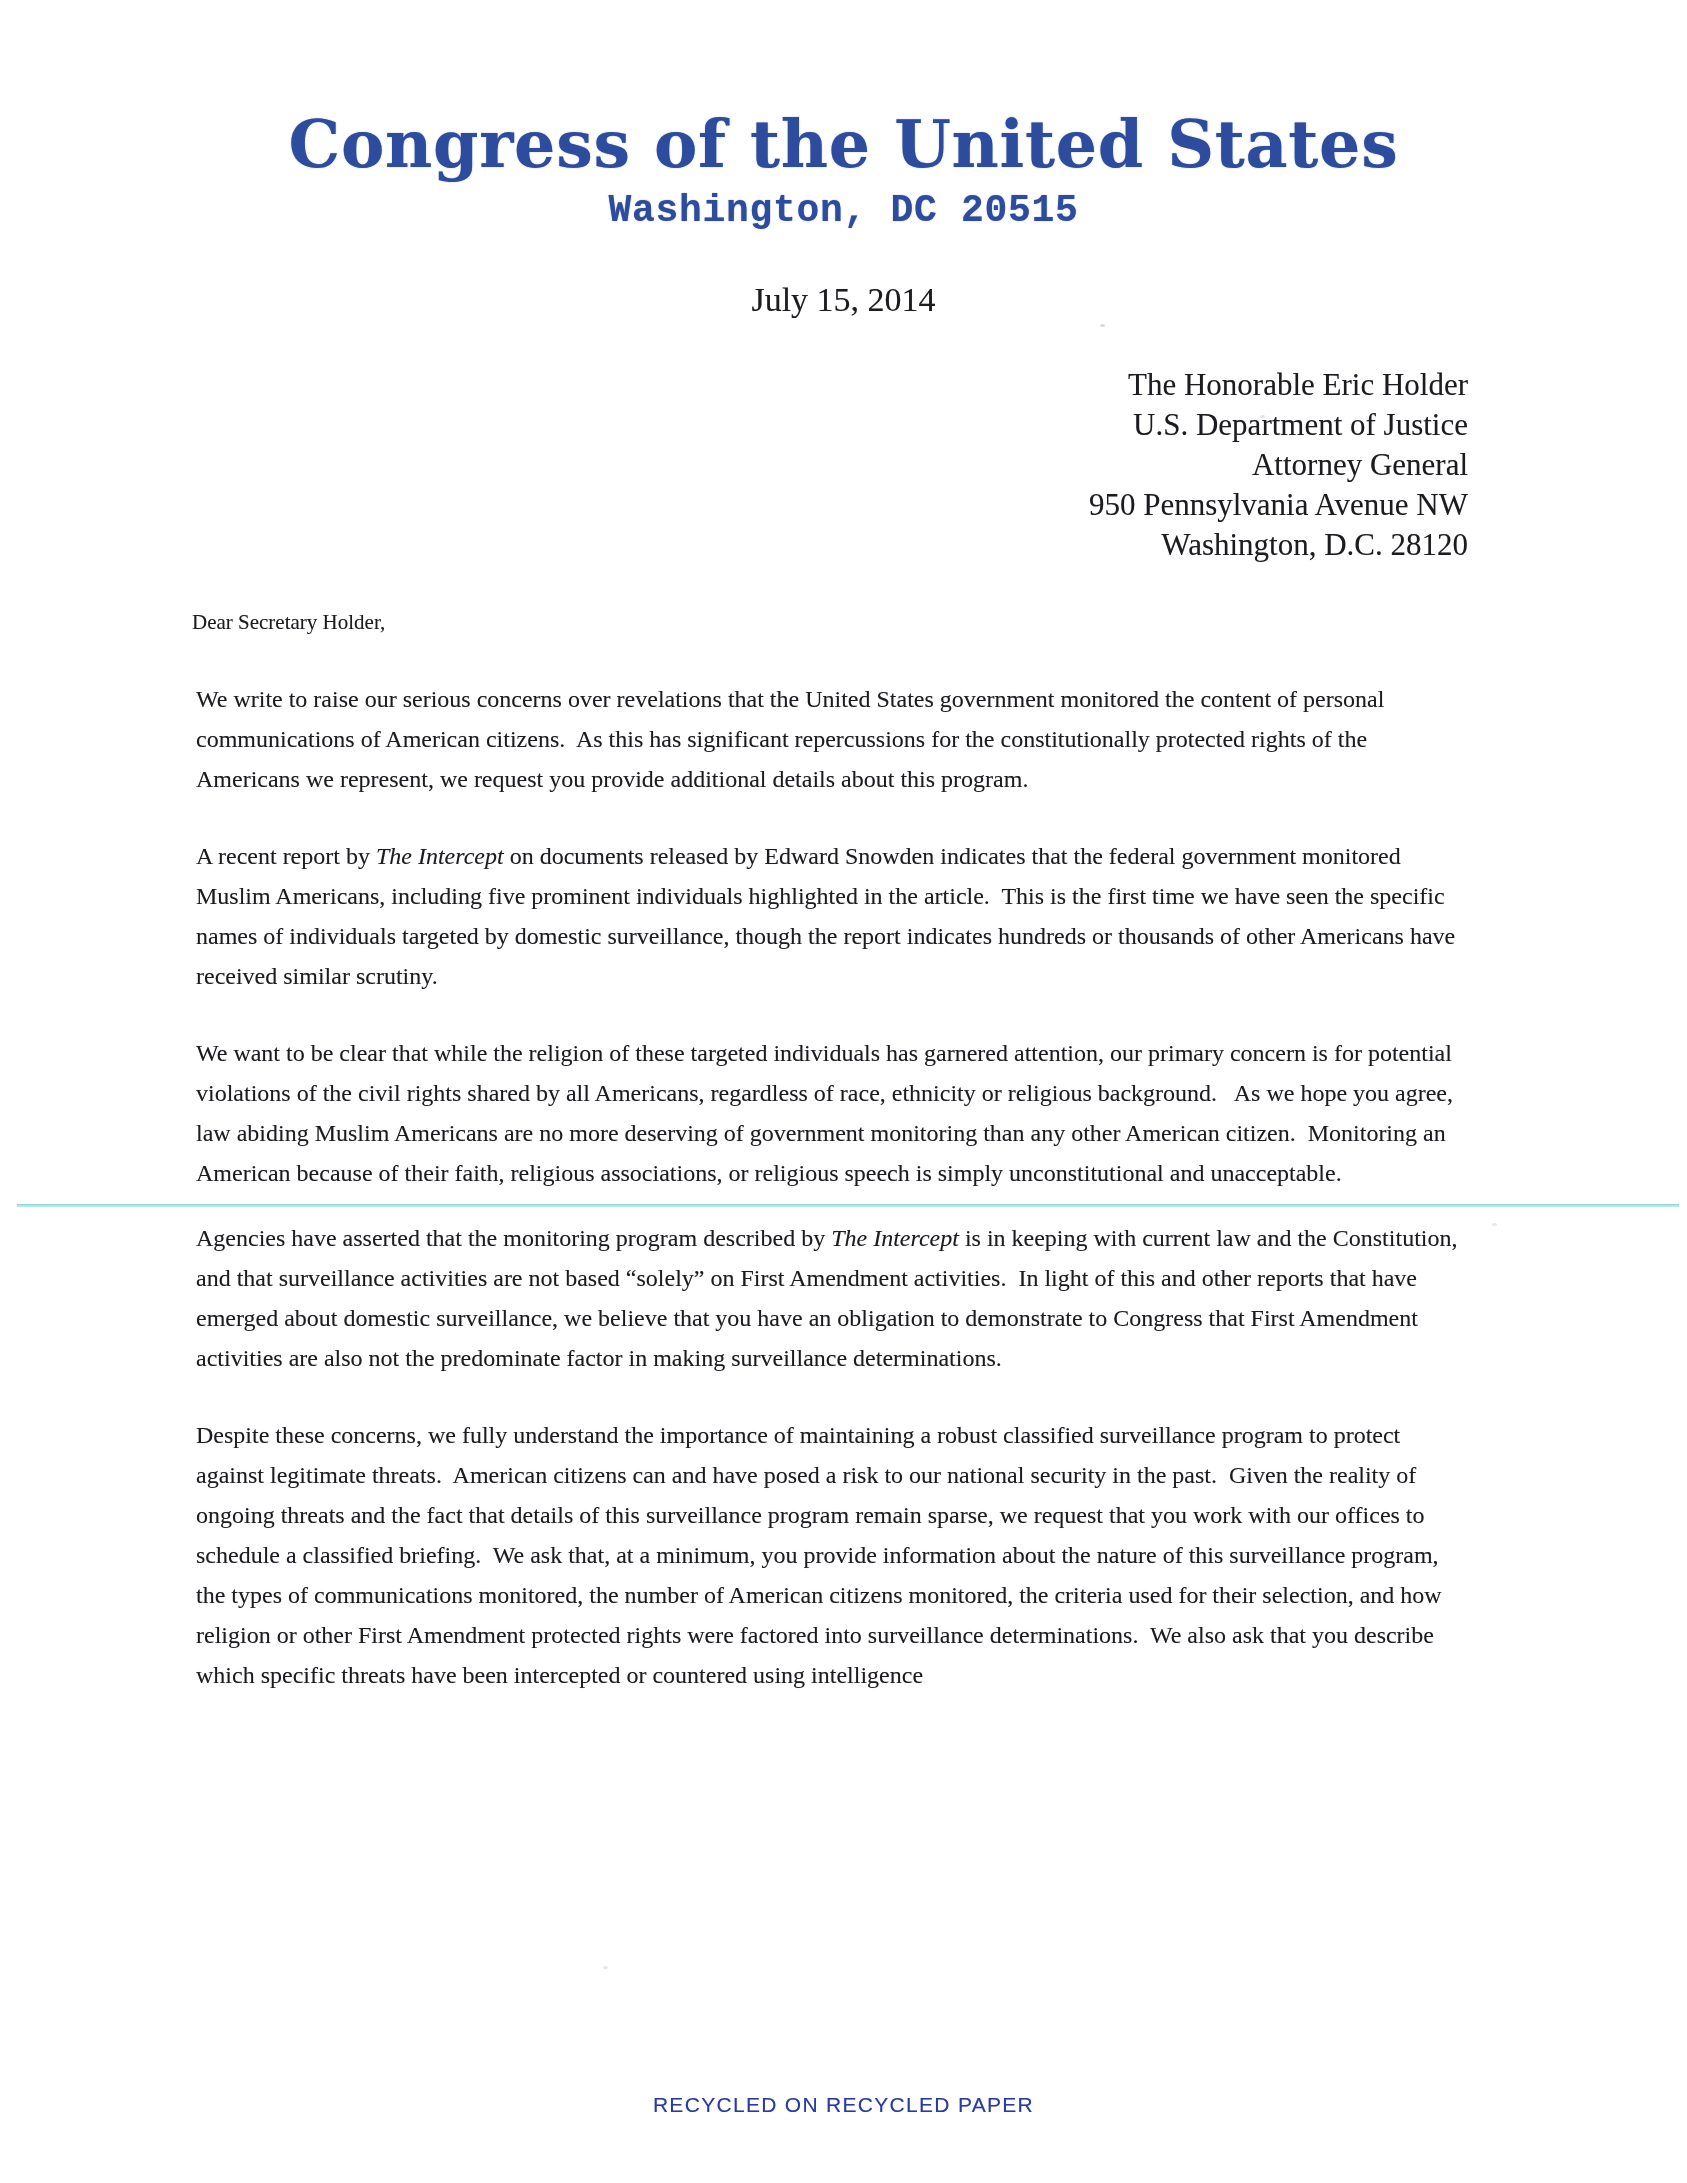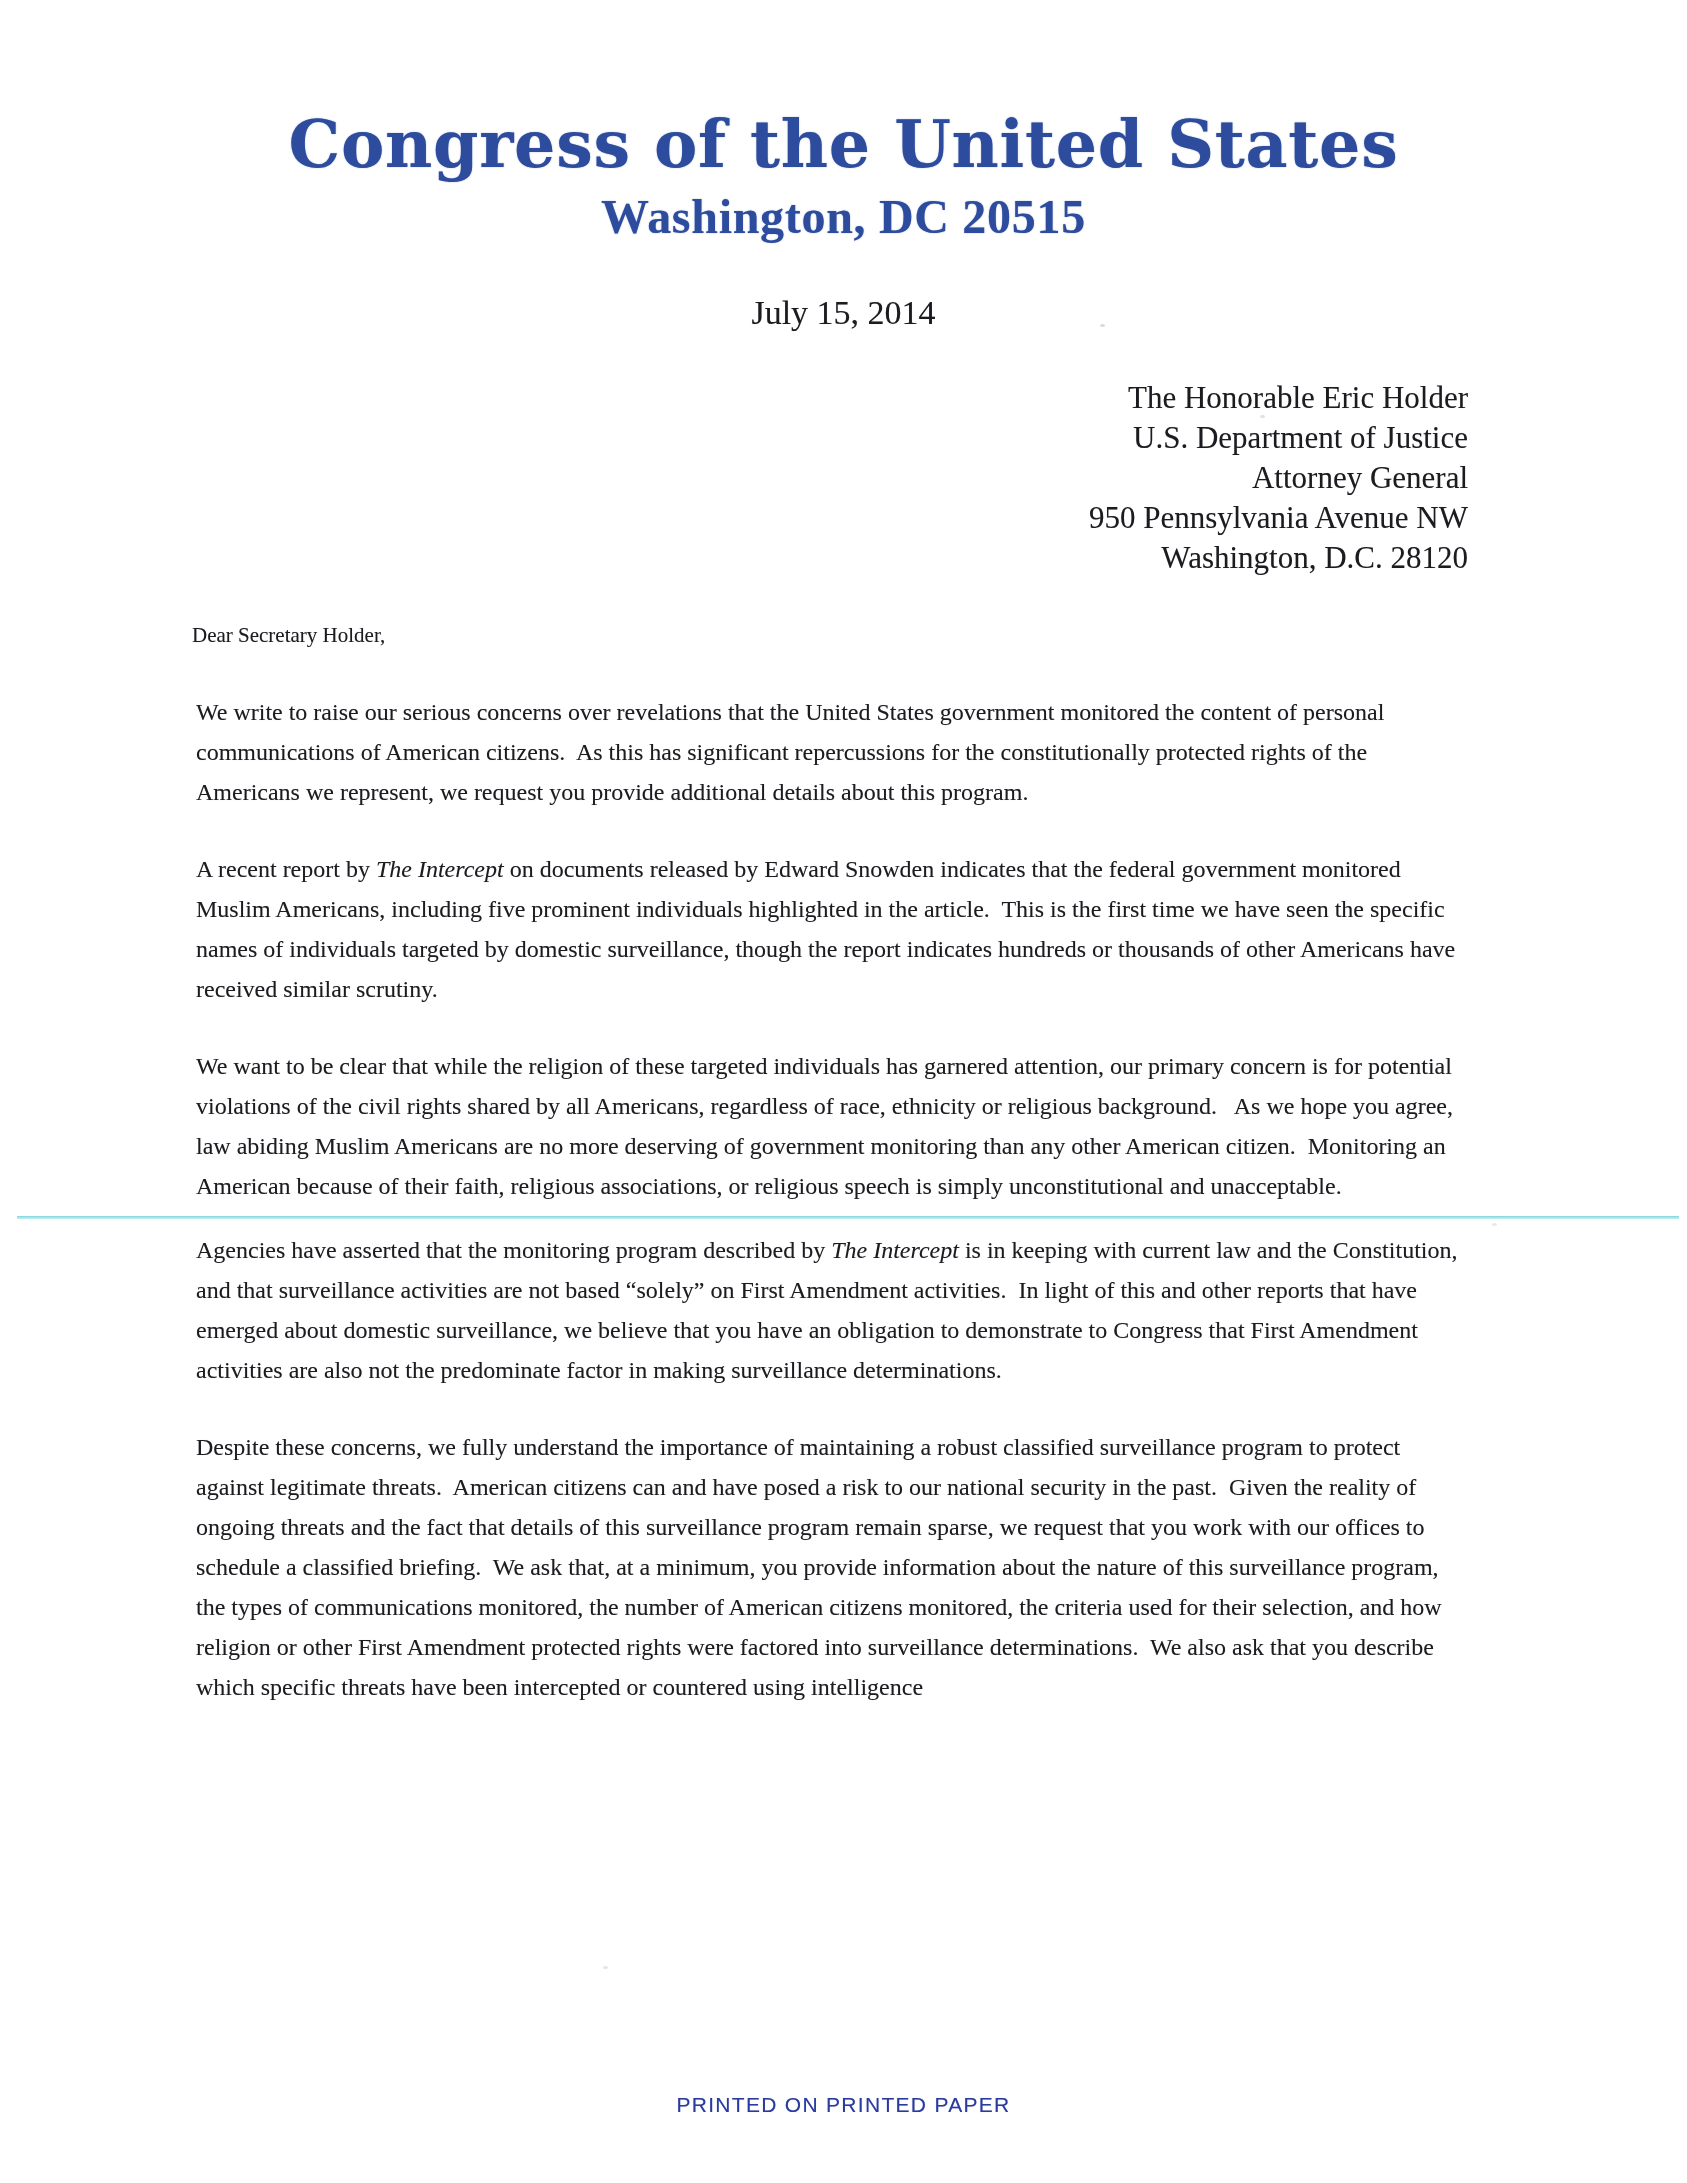--- a/index.html
+++ b/index.html
@@ -33,23 +33,23 @@
   .lh-title {
     font-family: "DejaVu Serif", "Liberation Serif", serif;
     font-weight: 700;
     font-size: 65px;
     line-height: 1.2;
     letter-spacing: 0.7px;
     text-shadow: 0 0 1.3px rgba(45, 76, 157, 0.55);
   }
   .lh-sub {
     margin-top: 4px;
-    font-family: Liberation Serif, serif;
+    font-family: Liberation Mono, monospace;
     font-weight: 700;
-    font-size: 48px;
+    font-size: 38px;
     line-height: 1.24;
     letter-spacing: 0.7px;
     text-shadow: 0 0 1.3px rgba(45, 76, 157, 0.55);
   }
   
   .date-line {
     margin-top: 46px;
     text-align: center;
     font-size: 34px;
     line-height: 40px;
@@ -159,16 +159,16 @@
         </div>
     </div>
 
   </div>
 
   <div class="speck s1"></div>
   <div class="speck s2"></div>
   <div class="speck s3"></div>
   <div class="speck s4"></div>
 
-  <footer class="footer">PRINTED ON PRINTED PAPER</footer>
+  <footer class="footer">RECYCLED ON RECYCLED PAPER</footer>
 
 </div>
 
 
 </body></html>

